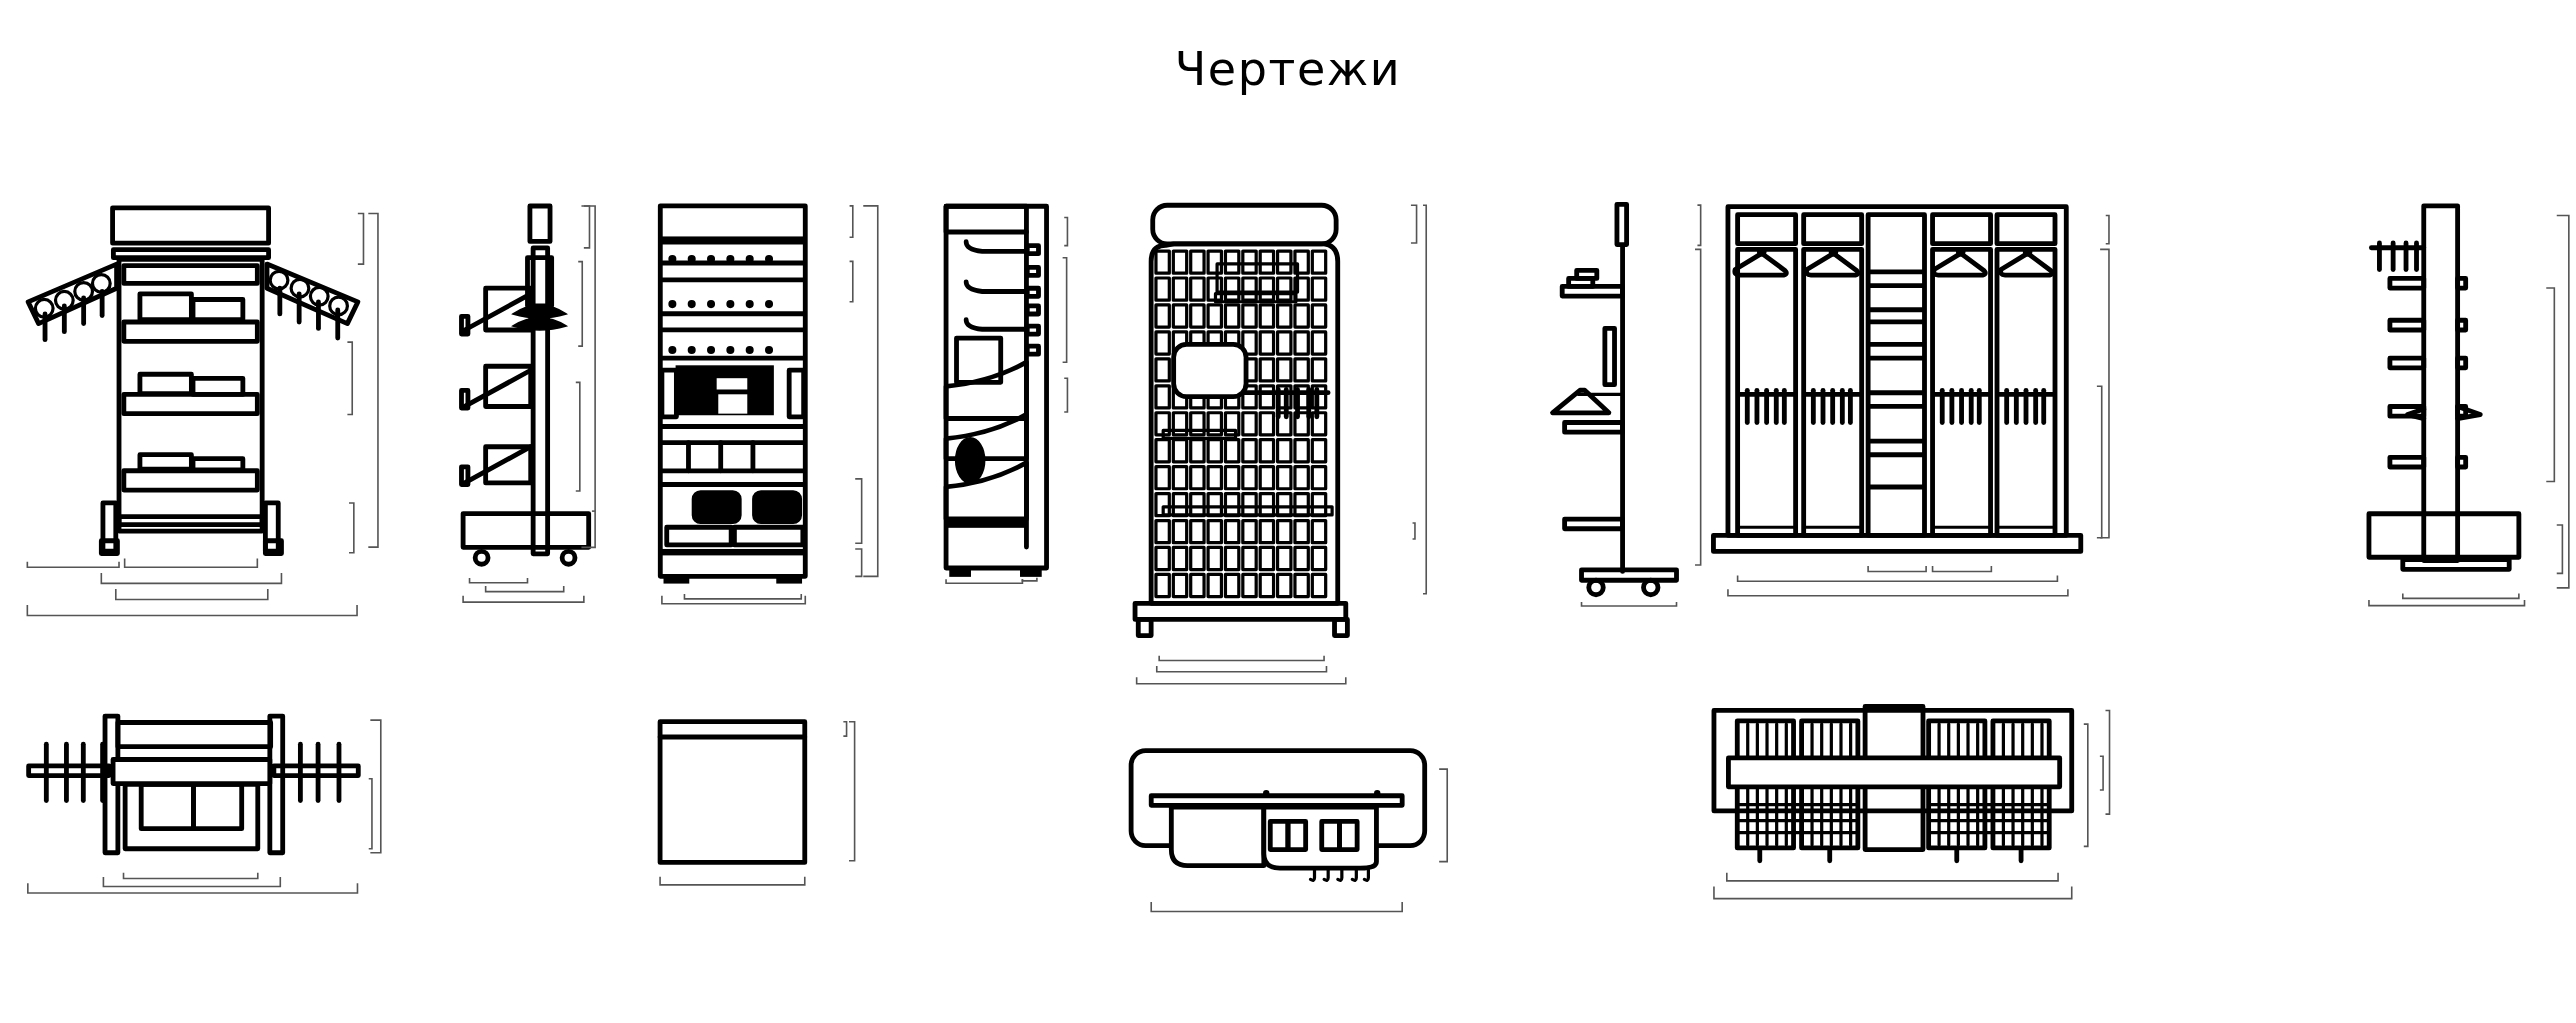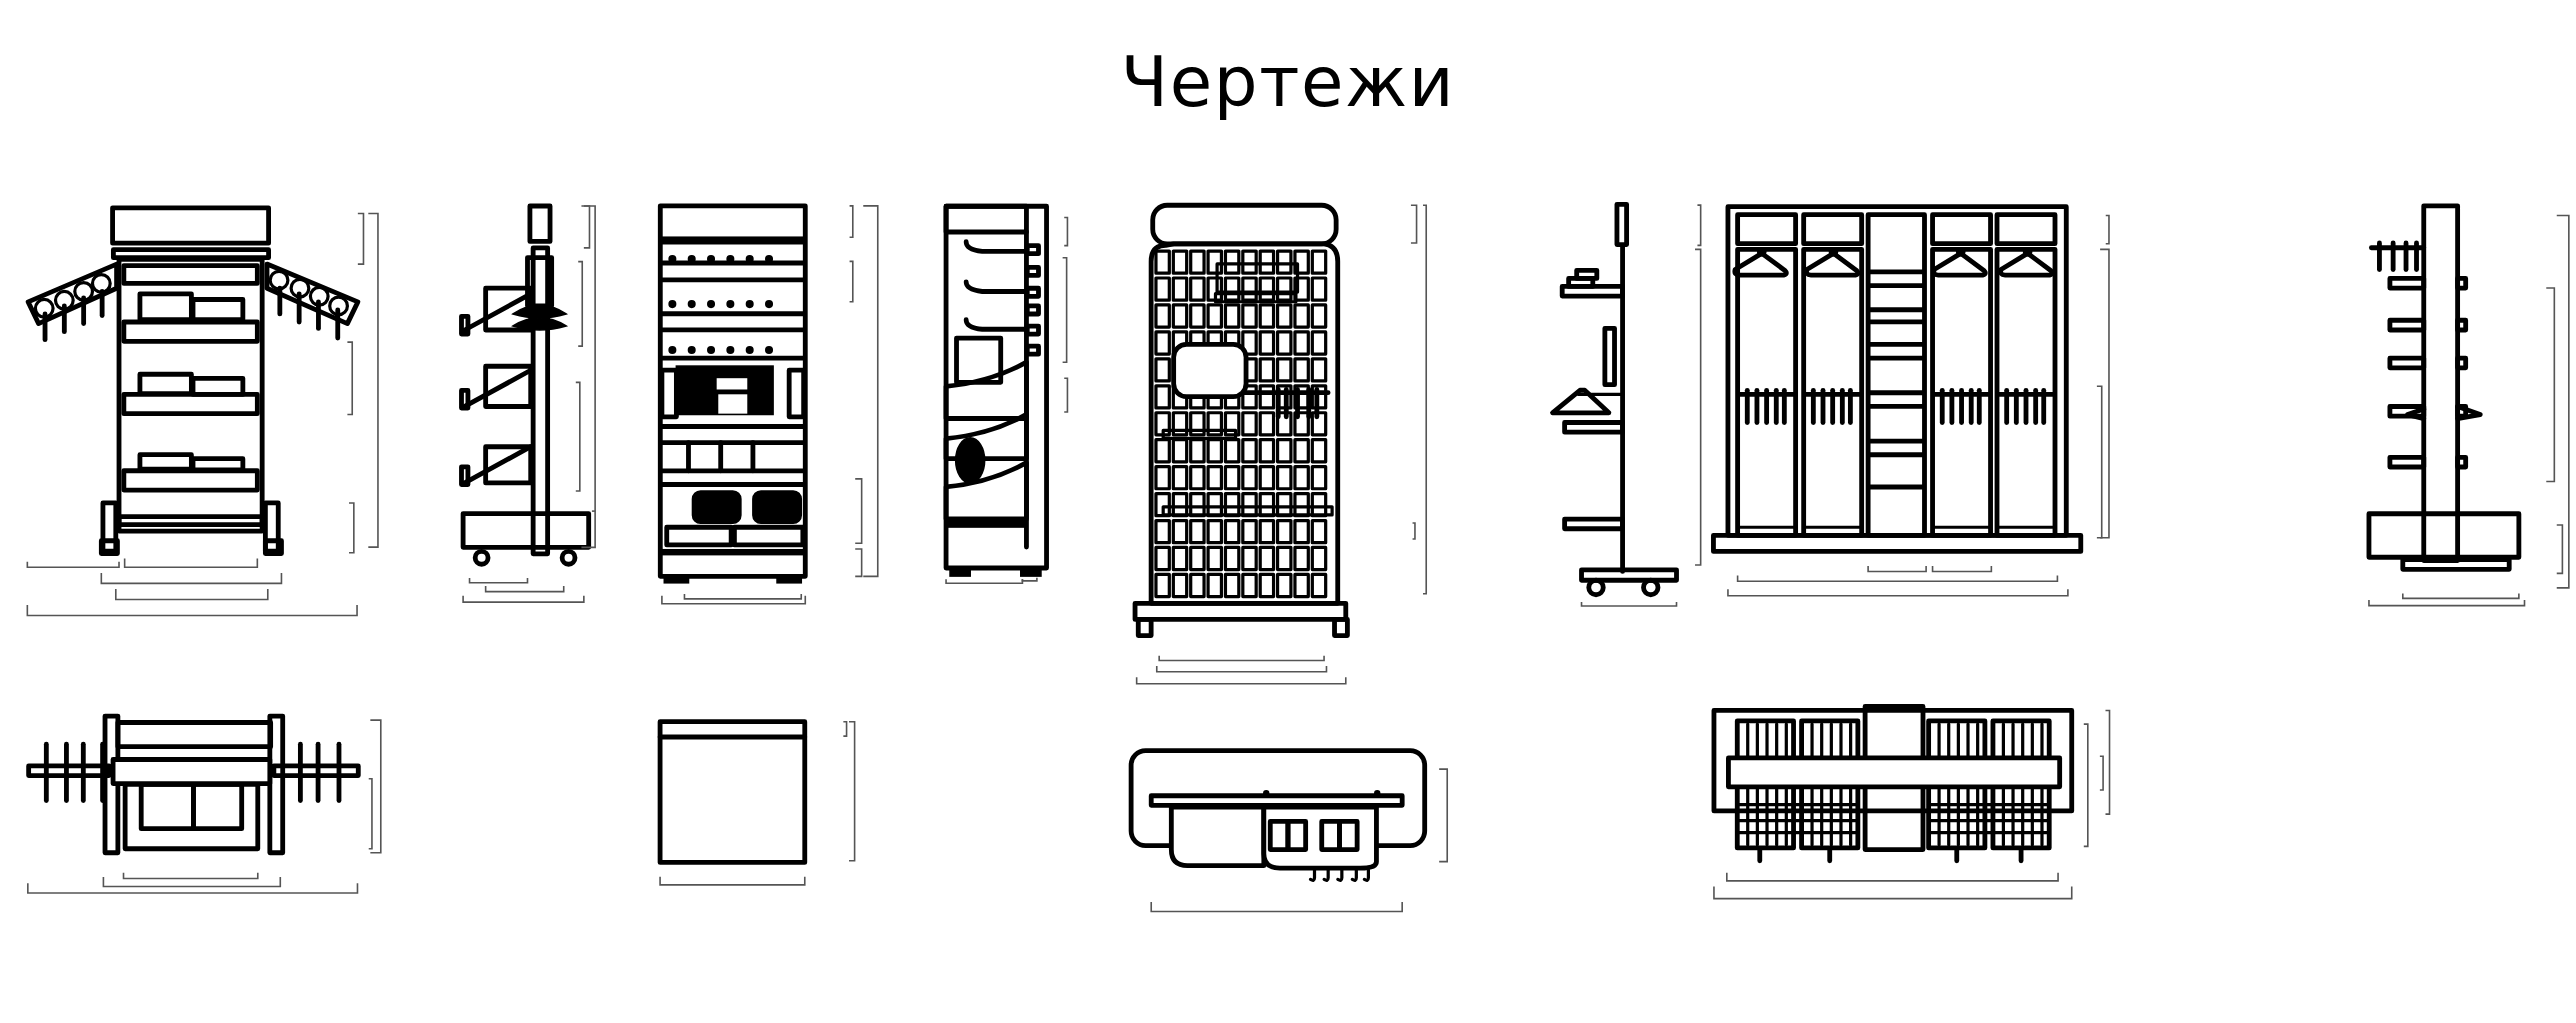--- a/index.html
+++ b/index.html
@@ -1,17 +1,17 @@
 <!DOCTYPE html>
 <html style="font-size:13px"><head>
 <meta charset="utf-8">
 <style>
   html, body { margin:0; padding:0; background:#ffffff; }
   body { width:2576px; height:1024px; position:relative; overflow:hidden; font-family:"DejaVu Sans", sans-serif; }
-  .title { position:absolute; left:0; width:2576px; top:42px; text-align:center; font-size:69px; font-weight:400; color:#000; letter-spacing:1.6px; font-family:"DejaVu Sans", sans-serif; }
+  .title { position:absolute; left:0; width:2576px; top:42px; text-align:center; font-size:46px; font-weight:400; color:#000; letter-spacing:1.6px; font-family:"DejaVu Sans", sans-serif; }
   .drawing { position:absolute; }
   .drawing svg { display:block; overflow:visible; }
   .k { fill:none; stroke:#000; stroke-width:6; stroke-linejoin:round; stroke-linecap:round; }
   .kt { fill:none; stroke:#000; stroke-width:4; stroke-linejoin:round; stroke-linecap:round; }
   .kf { fill:#000; stroke:#000; stroke-width:2; }
   .dim { fill:none; stroke:#555; stroke-width:2; }
   .w { fill:#fff; stroke:#000; stroke-width:6; stroke-linejoin:round; }
 </style>
 </head>
 <body>

